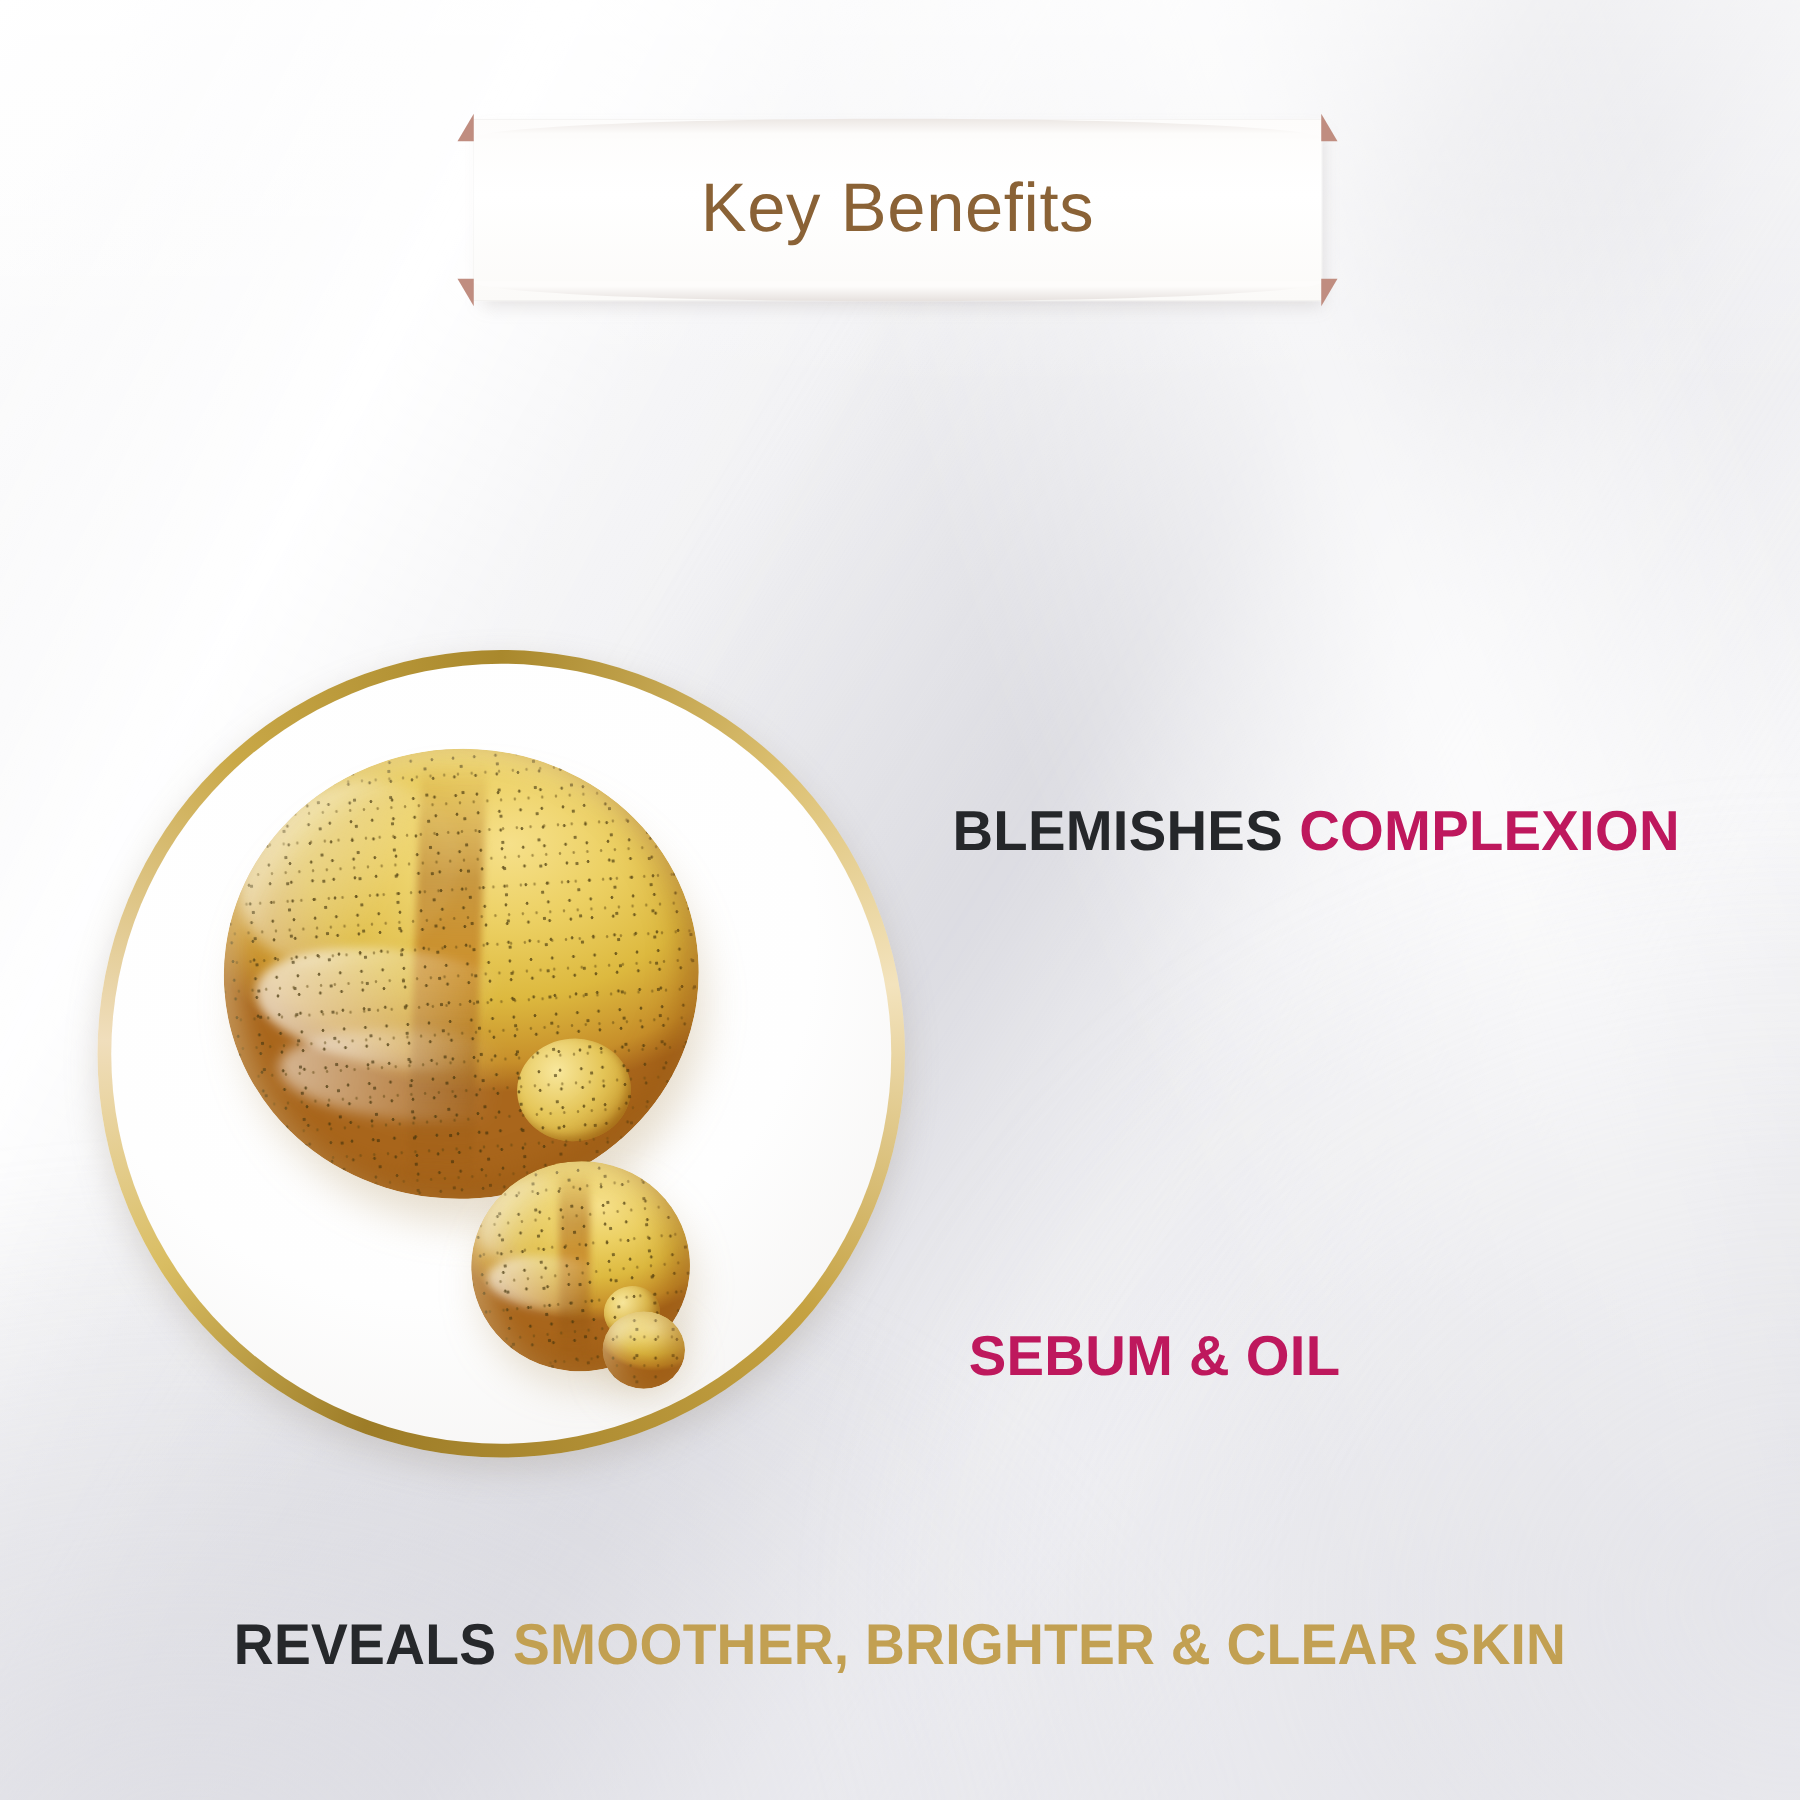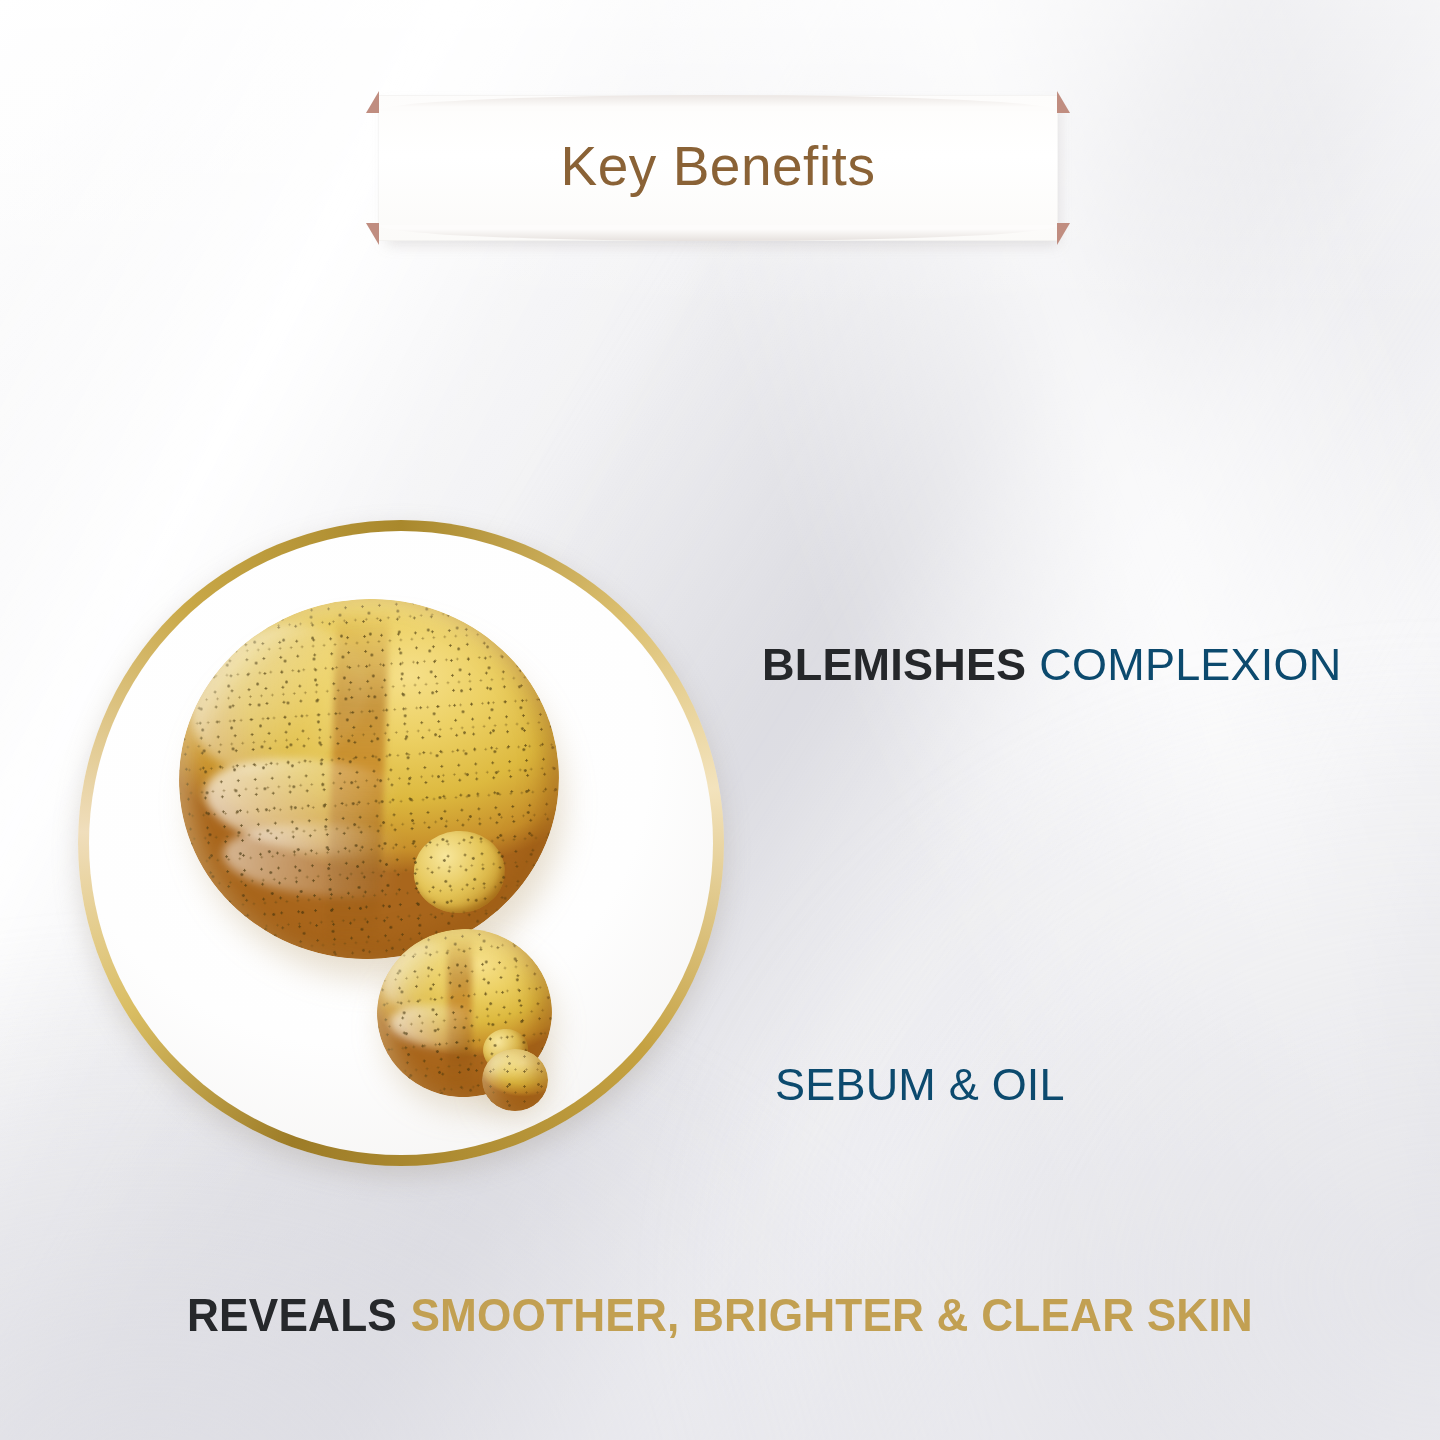--- a/index.html
+++ b/index.html
@@ -336,22 +336,22 @@
     font-size: 45px;
     color: #2e3033;
     letter-spacing: 0.2px;
     white-space: nowrap;
   }
   .benefit-strong {
     font-weight: 700;
     color: #25272a;
   }
   .benefit-rest {
-    font-weight: 400;
-    color: #0c4a6e;
+    font-weight: 700;
+    color: #be185d;
     margin-left: 13px;
   }
 
   
   .tagline {
     position: absolute;
     left: 0;
     top: 1288px;
     width: 1440px;
     text-align: center;

